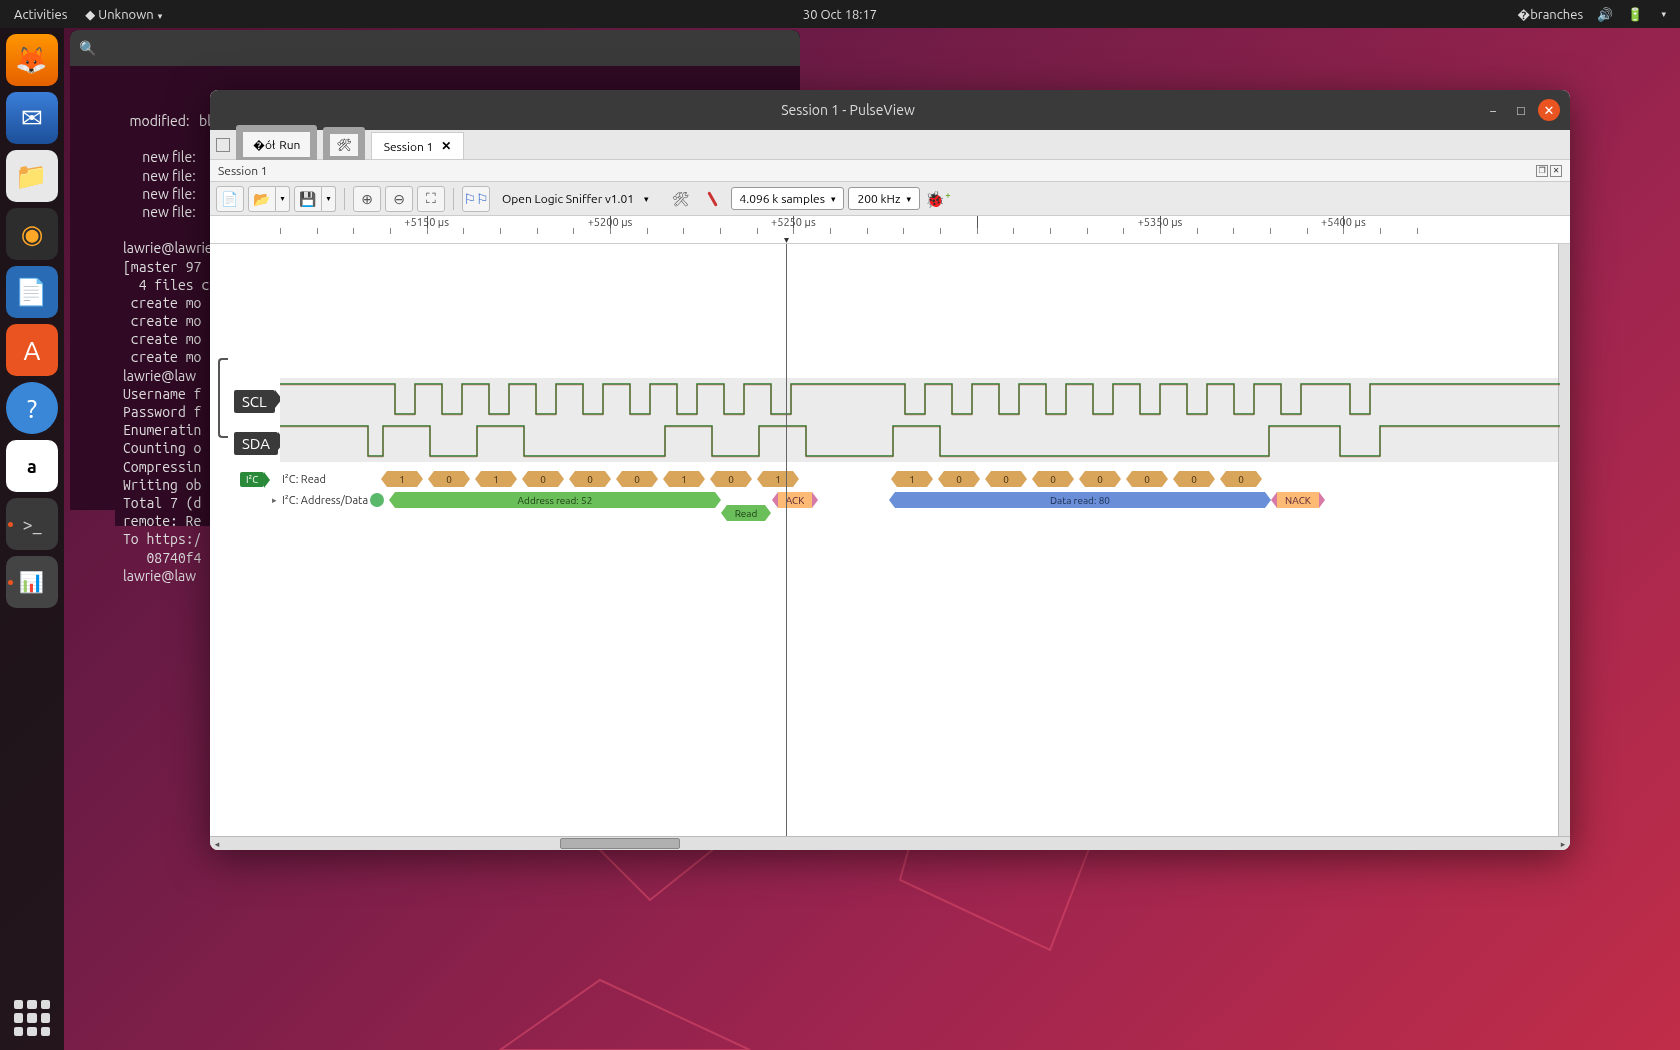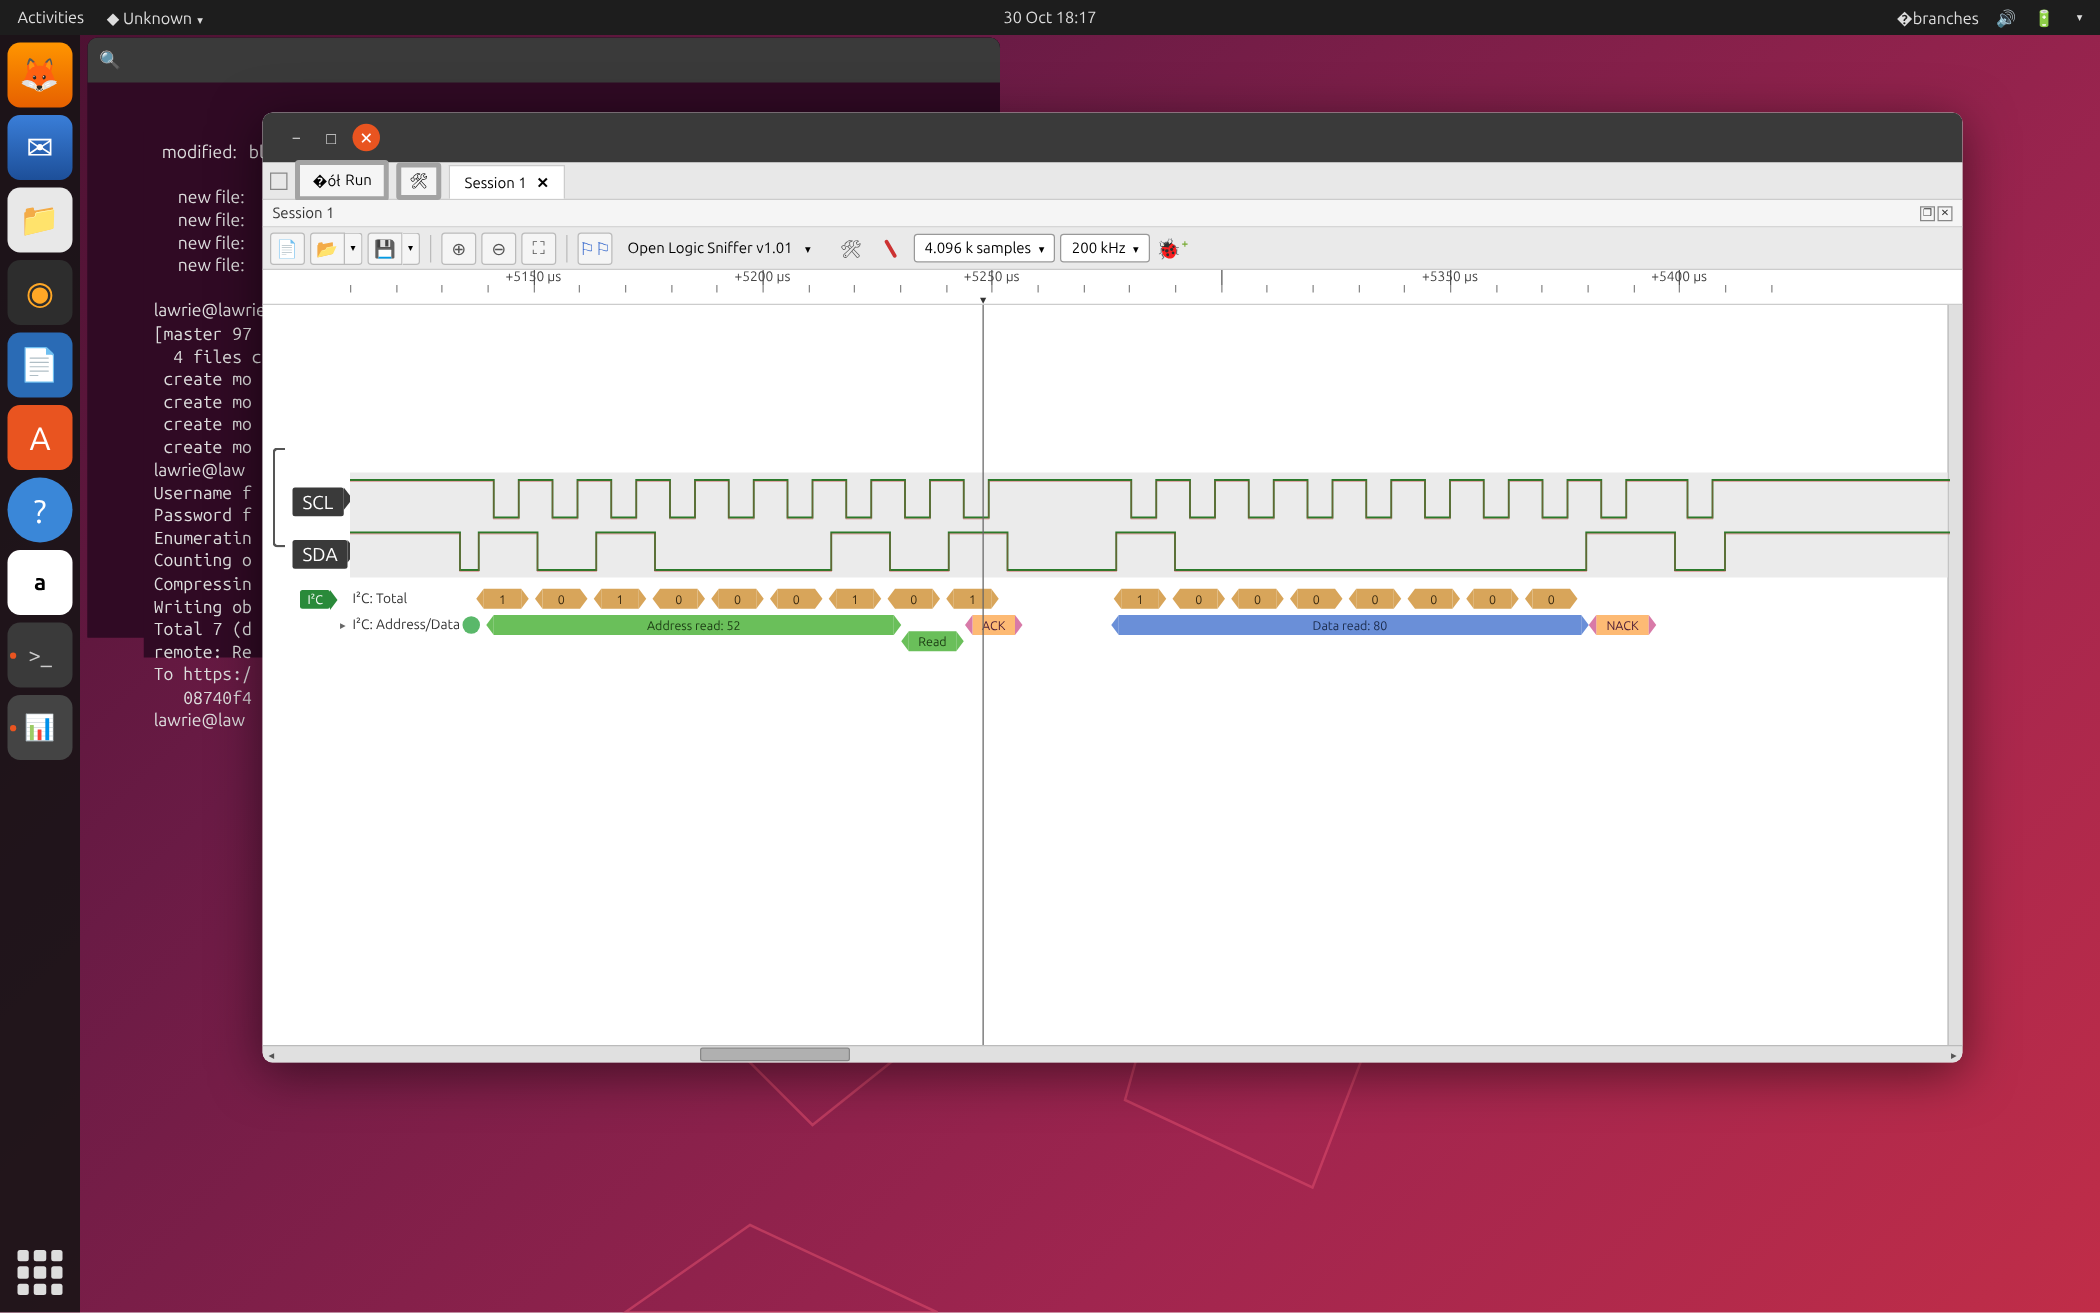--- a/index.html
+++ b/index.html
@@ -40,21 +40,21 @@
 .term-win2-body{position:absolute;top:106px;left:115px;width:720px;height:420px;background:#300a24;z-index:3;color:#ddd;font-family:"Ubuntu Mono",monospace;font-size:14px;padding:6px 8px;white-space:pre;line-height:1.3;}
 
 
 .pv-win{position:absolute;left:210px;top:90px;width:1360px;height:760px;background:#f0f0f0;border-radius:8px;box-shadow:0 8px 40px rgba(0,0,0,0.5);z-index:20;display:flex;flex-direction:column;overflow:hidden;}
 .pv-title{height:40px;background:#3a3a3a;color:#ddd;display:flex;align-items:center;padding:0 10px;}
 .pv-title .t{flex:1;text-align:center;font-size:14px;}
 .pv-title .wbtn{width:22px;height:22px;margin-left:6px;display:flex;align-items:center;justify-content:center;border-radius:11px;font-size:13px;}
 .pv-title .close{background:#e95420;color:#fff;}
 
 .pv-toolbar1{height:30px;background:#e8e8e8;border-bottom:1px solid #ccc;display:flex;align-items:center;}
-.pv-toolbar1 .btn{padding:4px 10px;border:4px solid #a3a3a3;background:#f5f5f5;border-radius:3px;margin-left:6px;font-size:12px;display:flex;align-items:center;gap:4px;}
+.pv-toolbar1 .btn{padding:4px 10px;border:7px solid #a3a3a3;background:#f5f5f5;border-radius:3px;margin-left:6px;font-size:12px;display:flex;align-items:center;gap:4px;}
 .pv-toolbar1 .tab{padding:6px 12px;background:#fff;border:1px solid #ccc;border-bottom:none;font-size:12px;margin-left:6px;position:relative;top:1px;display:flex;align-items:center;gap:8px;}
 .pv-toolbar1 .sq{width:14px;height:14px;border:1px solid #888;margin-left:6px;}
 
 .pv-subhead{height:22px;background:#f5f5f5;border-bottom:1px solid #ccc;font-size:12px;padding:3px 8px;color:#333;display:flex;align-items:center;}
 .pv-subhead .winbtns{margin-left:auto;display:flex;gap:2px;}
 .pv-subhead .winbtns span{width:12px;height:12px;border:1px solid #888;font-size:8px;display:flex;align-items:center;justify-content:center;}
 
 .pv-toolbar2{height:34px;background:#eaeaea;border-bottom:1px solid #ccc;display:flex;align-items:center;padding:0 6px;gap:4px;}
 .pv-toolbar2 .tbtn{width:28px;height:26px;border:1px solid #bbb;background:#f5f5f5;border-radius:3px;display:flex;align-items:center;justify-content:center;font-size:14px;color:#555;}
 .pv-toolbar2 .drop{display:flex;align-items:center;}
@@ -240,20 +240,21 @@
 Compressin
 Writing ob
 Total 7 (d
 remote: Re
 To https:/
    08740f4
 <span class="g">lawrie@law</span></div>
 
 <div class="pv-win">
   <div class="pv-title">
+    <span class="t">Session 1 - PulseView</span>
     <span class="wbtn">−</span>
     <span class="wbtn">□</span>
     <span class="wbtn close">✕</span>
   </div>
 
   <div class="pv-toolbar1">
     <span class="sq"></span>
     <span class="btn">�ół <span>Run</span></span>
     <span class="btn" style="padding:4px 6px">🛠</span>
     <span class="tab">
@@ -371,21 +372,21 @@
       <div class="tag" style="top:12px">SDA</div>
       <div class="bg"></div>
       <svg id="sda-wave" width="1280" preserveAspectRatio="none" viewBox="0 0 1280 42">
           <path d="M0 6 L88 6 L88 36 L103 36 L103 6 L150 6 L150 36 L197 36 L197 6 L244 6 L244 36 L291 36 L291 36 L338 36 L338 36 L385 36 L385 6 L432 6 L432 36 L479 36 L479 6 L526 6 L526 36 L613 36 L613 6 L660 6 L660 36 L707 36 L707 36 L754 36 L754 36 L801 36 L801 36 L848 36 L848 36 L895 36 L895 36 L942 36 L942 36 L989 36 L989 6 L1060 6 L1060 36 L1100 36 L1100 6 L1280 6" stroke="#2a7a2a" stroke-width="1.5" fill="none"></path>
           <path d="M0 6 L88 6 L88 36 L103 36 L103 6 L150 6 L150 36 L197 36 L197 6 L244 6 L244 36 L291 36 L291 36 L338 36 L338 36 L385 36 L385 6 L432 6 L432 36 L479 36 L479 6 L526 6 L526 36 L613 36 L613 6 L660 6 L660 36 L707 36 L707 36 L754 36 L754 36 L801 36 L801 36 L848 36 L848 36 L895 36 L895 36 L942 36 L942 36 L989 36 L989 6 L1060 6 L1060 36 L1100 36 L1100 6 L1280 6" stroke="#c44" stroke-width="1" fill="none" stroke-dasharray="0" transform="translate(0,1)" opacity="0.4"></path>
         </svg>
     </div>
 
     <div class="dec-row" style="top:225px">
       <div class="dtag">I²C</div>
-      <div class="dlabel">I²C: Total</div>
+      <div class="dlabel">I²C: Read</div>
       <div id="bits-container">
           <div class="hex " style="left: 177px; width: 30px; top: 2px;">1</div>
           <div class="hex " style="left: 224px; width: 30px; top: 2px;">0</div>
           <div class="hex " style="left: 271px; width: 30px; top: 2px;">1</div>
           <div class="hex " style="left: 318px; width: 30px; top: 2px;">0</div>
           <div class="hex " style="left: 365px; width: 30px; top: 2px;">0</div>
           <div class="hex " style="left: 412px; width: 30px; top: 2px;">0</div>
           <div class="hex " style="left: 459px; width: 30px; top: 2px;">1</div>
           <div class="hex " style="left: 506px; width: 30px; top: 2px;">0</div>
           <div class="hex " style="left: 553px; width: 30px; top: 2px;">1</div>

